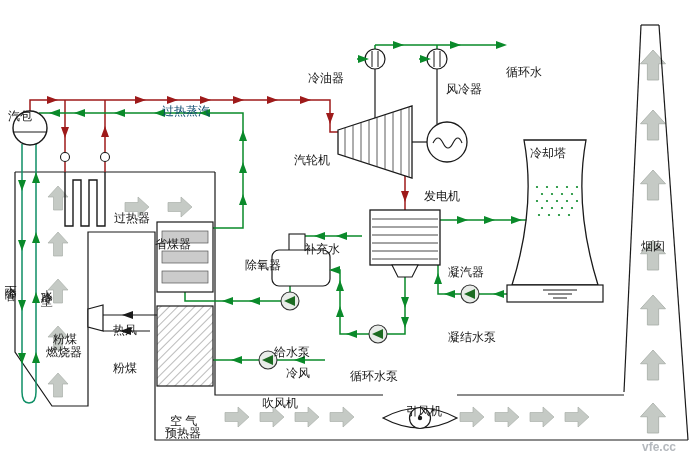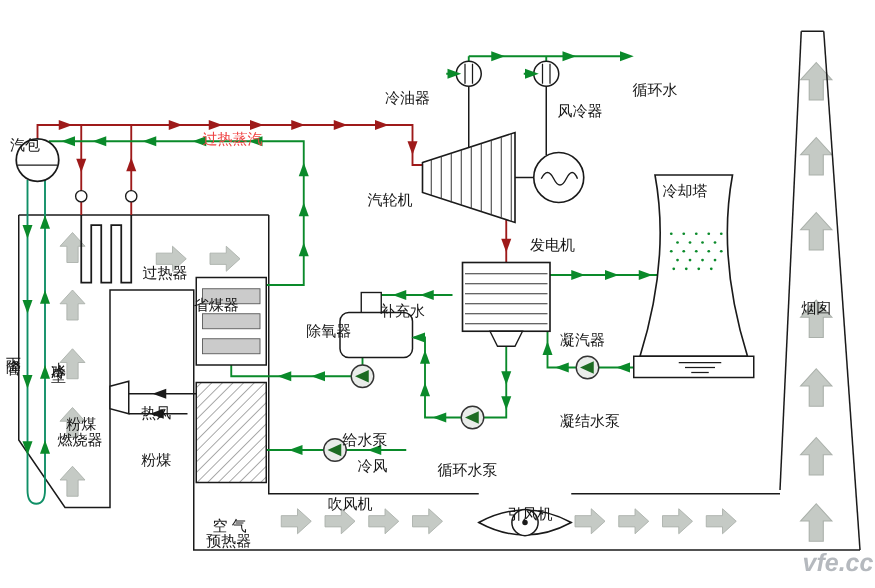--- a/index.html
+++ b/index.html
@@ -1,22 +1,22 @@
 <!DOCTYPE html>
 <html><head>
 <meta charset="utf-8">
 <style>
   html,body{margin:0;padding:0;background:#fff;}
   .stage{position:relative;width:700px;height:470px;background:#ffffff;overflow:hidden;
          font-family:"Liberation Sans","DejaVu Sans",sans-serif;}
   .stage svg{position:absolute;left:0;top:0;}
   .lbl{position:absolute;font-size:12px;line-height:1.15;color:#151515;white-space:nowrap;margin-top:26px;}
-  .lbl.red{color:#ef4444;}
+  .lbl.red{color:#0c4a6e;}
   .vlabel{writing-mode:vertical-rl;text-orientation:upright;letter-spacing:2px;}
-  .watermark{position:absolute;font-size:20px;font-weight:700;font-style:italic;color:#b5b9be;}
+  .watermark{position:absolute;font-size:12px;font-weight:700;color:#b5b9be;}
 </style>
 </head>
 <body>
 
 <div class="stage">
 
 <svg width="700" height="470" viewBox="0 0 700 470">
   <defs>
     <path id="arr" d="M6,0 L-5,4 L-5,-4 Z"></path>
     <path id="fa" d="M0,-12 L10,-1 L4.5,-1 L4.5,12 L-4.5,12 L-4.5,-1 L-10,-1 Z"></path>

